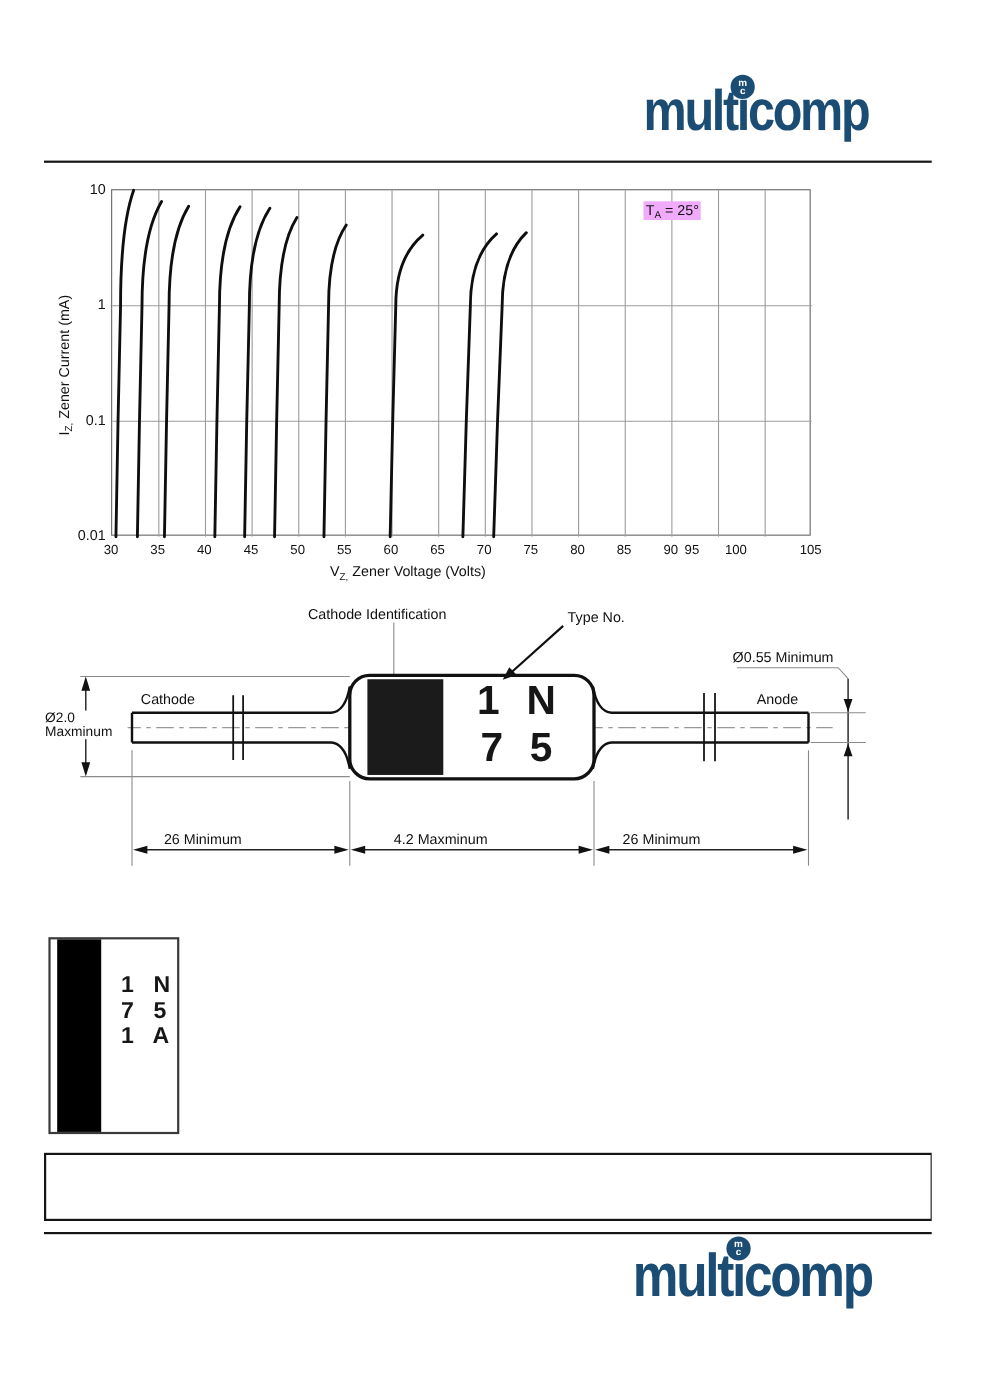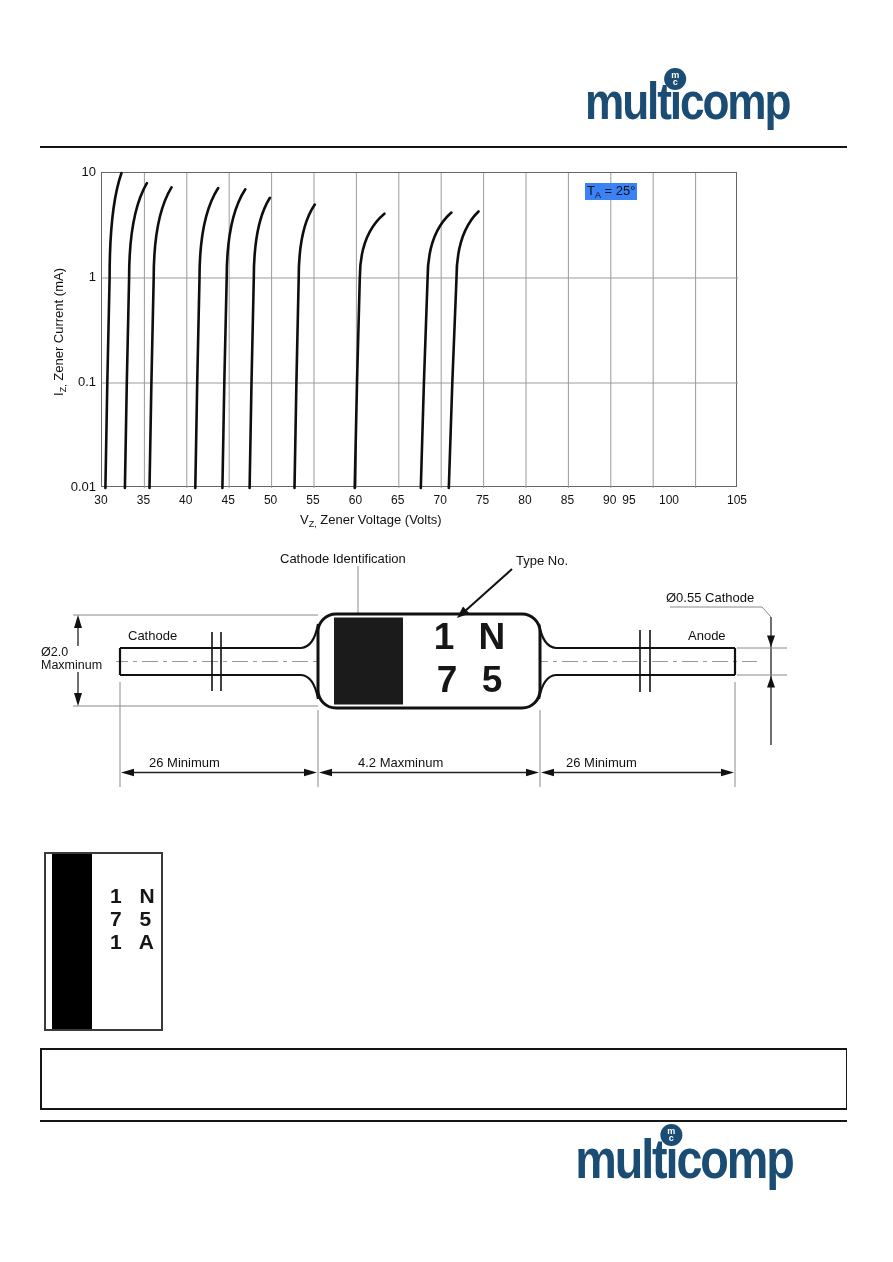--- a/index.html
+++ b/index.html
@@ -24,21 +24,21 @@
   
   #plot{position:absolute;left:101px;top:172px;width:636px;height:315px;
         border:1.2px solid #666;box-sizing:border-box;}
   #plot svg{position:absolute;left:0;top:0;overflow:visible;}
   #grid-g line{stroke:#9b9b9b;stroke-width:1;}
   #curves-g path{stroke:#0e0e0e;stroke-width:2.6;fill:none;stroke-linecap:round;}
   .lbl{position:absolute;font-size:13px;color:#111;white-space:nowrap;}
   .xtick{position:absolute;top:493px;width:40px;text-align:center;font-size:12px;}
   .ytick{position:absolute;width:42px;text-align:right;font-size:13px;}
   .sub{font-size:9px;vertical-align:-3px;}
-  .anno{background:#3b82f6;padding:0 2px;}
+  .anno{background:#f0abfc;padding:0 2px;}
   .center{text-align:left;}
 
   
   #diagram-svg{position:absolute;left:0;top:548px;}
   .thin{stroke:#8a8a8a;stroke-width:1;fill:none;}
   .mid{stroke:#222;stroke-width:1.3;fill:none;}
   .thick{stroke:#111;stroke-width:2.2;fill:none;}
   .arrow{fill:#111;stroke:none;}
   .whitebg{background:#fff;padding:0 1px;}
   .bodytext{position:absolute;left:412px;width:122px;text-align:center;
@@ -187,21 +187,21 @@
   </svg>
 
   <div class="lbl center" style="left:280px;top:551px;width:175px">Cathode Identification</div>
   <div class="lbl" style="left:516px;top:553px">Type No.</div>
   <div class="lbl center" style="left:128px;top:628px;width:60px">Cathode</div>
   <div class="lbl center" style="left:688px;top:628px;width:50px">Anode</div>
   <div class="lbl center whitebg" style="left:40px;top:646px;width:74px;font-size:12.5px;line-height:13px">
     <div>Ø2.0</div>
     <div>Maxminum</div>
   </div>
-  <div class="lbl" style="left:666px;top:590px">Ø0.55 Cathode</div>
+  <div class="lbl" style="left:666px;top:590px">Ø0.55 Minimum</div>
   <div class="lbl center" style="left:149px;top:755px;width:140px">26 Minimum</div>
   <div class="lbl center" style="left:358px;top:755px;width:140px">4.2 Maxminum</div>
   <div class="lbl center" style="left:566px;top:755px;width:140px">26 Minimum</div>
   <div class="bodytext" style="top:617px">1 N</div>
   <div class="bodytext" style="top:660px">7 5</div>
 
   <div id="mark-box">
     <div id="mark-band"></div>
     <div id="mark-text">
       <div>1 N</div>

